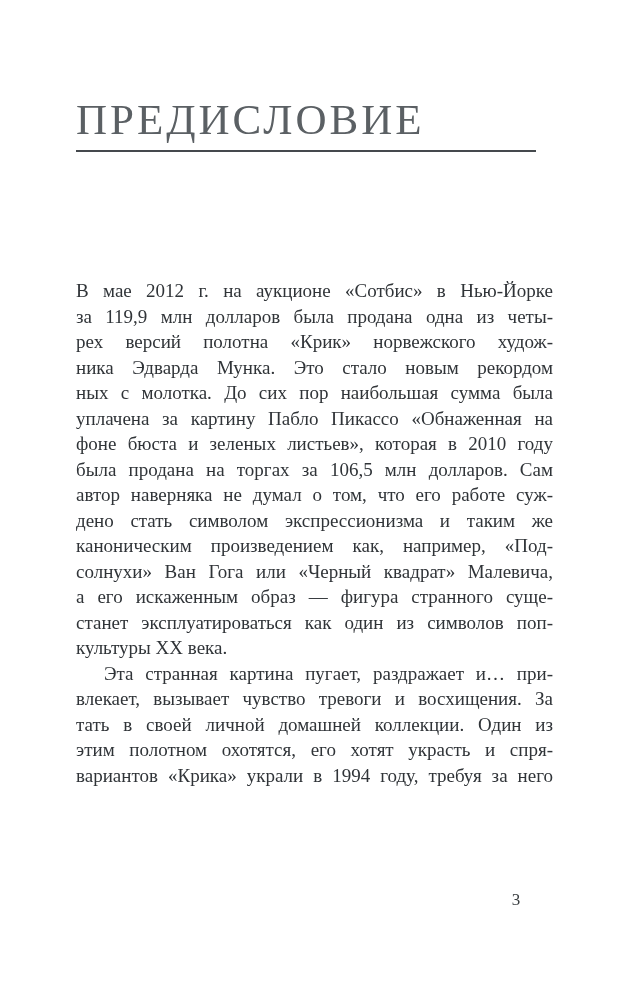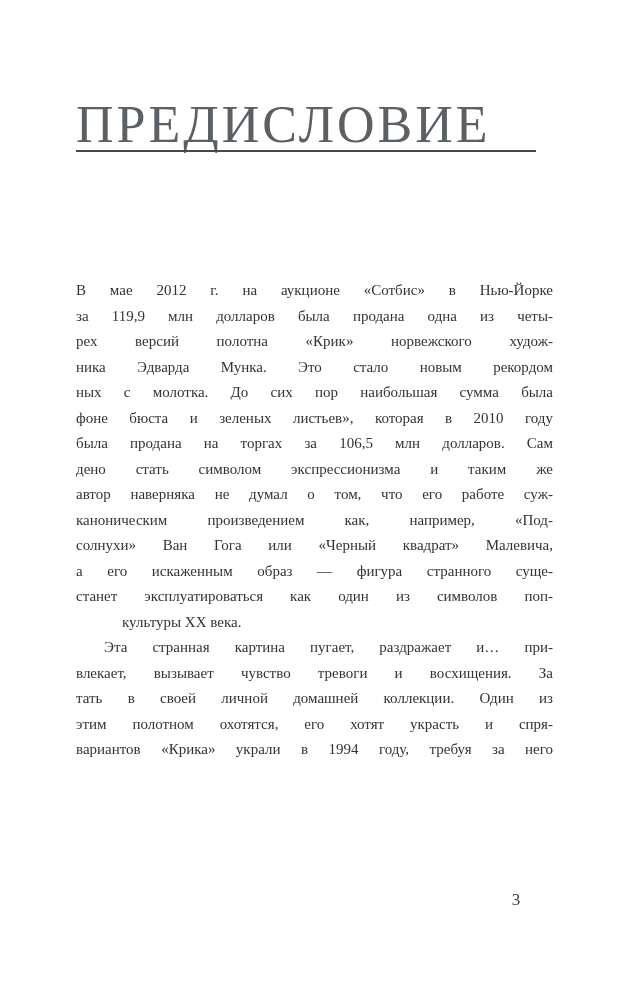--- a/index.html
+++ b/index.html
@@ -13,54 +13,53 @@
     height: 1001px;
     background: #ffffff;
     font-family: "Liberation Serif", "DejaVu Serif", serif;
     overflow: hidden;
   }
   .chapter-heading {
     position: absolute;
     left: 76px;
     top: 96px;
     margin: 0;
-    font-size: 52px;
+    font-size: 43px;
     font-weight: 400;
     letter-spacing: 3px;
     line-height: 1.1;
     color: #5b6064;
     white-space: nowrap;
   }
   .heading-rule {
     position: absolute;
     left: 76px;
     top: 150px;
     width: 460px;
     height: 2px;
     background: #45494d;
   }
   .body-text {
     position: absolute;
     left: 76px;
     top: 278px;
     width: 477px;
     color: #303438;
-    font-size: 15px;
+    font-size: 19px;
   }
   .line {
     height: 25.5px;
     line-height: 25.5px;
     text-align: justify;
     text-align-last: justify;
     overflow: hidden;
     white-space: normal;
   }
   .line.short-last {
     text-align-last: left;
-    margin-left: 46px;
   }
   .para.indented .line:first-child {
     text-indent: 28px;
   }
   .page-number {
     position: absolute;
     top: 890px;
     left: 496px;
     width: 40px;
     text-align: center;
@@ -74,24 +73,25 @@
 <div class="page">
   <h1 class="chapter-heading">ПРЕДИСЛОВИЕ</h1>
   <div class="heading-rule"></div>
   <div class="body-text">
     <div class="para">
         <div class="line">В мае 2012 г. на аукционе «Сотбис» в Нью-Йорке</div>
         <div class="line">за 119,9 млн долларов была продана одна из четы-</div>
         <div class="line">рех версий полотна «Крик» норвежского худож-</div>
         <div class="line">ника Эдварда Мунка. Это стало новым рекордом</div>
         <div class="line">ных с молотка. До сих пор наибольшая сумма была</div>
+        <div class="line">уплачена за картину Пабло Пикассо «Обнаженная на</div>
         <div class="line">фоне бюста и зеленых листьев», которая в 2010 году</div>
         <div class="line">была продана на торгах за 106,5 млн долларов. Сам</div>
+        <div class="line">автор наверняка не думал о том, что его работе суж-</div>
         <div class="line">дено стать символом экспрессионизма и таким же</div>
-        <div class="line">автор наверняка не думал о том, что его работе суж-</div>
         <div class="line">каноническим произведением как, например, «Под-</div>
         <div class="line">солнухи» Ван Гога или «Черный квадрат» Малевича,</div>
         <div class="line">а его искаженным образ — фигура странного суще-</div>
         <div class="line">станет эксплуатироваться как один из символов поп-</div>
         <div class="line short-last">культуры XX века.</div>
       </div>
     <div class="para indented">
         <div class="line">Эта странная картина пугает, раздражает и… при-</div>
         <div class="line">влекает, вызывает чувство тревоги и восхищения. За</div>
         <div class="line">тать в своей личной домашней коллекции. Один из</div>

